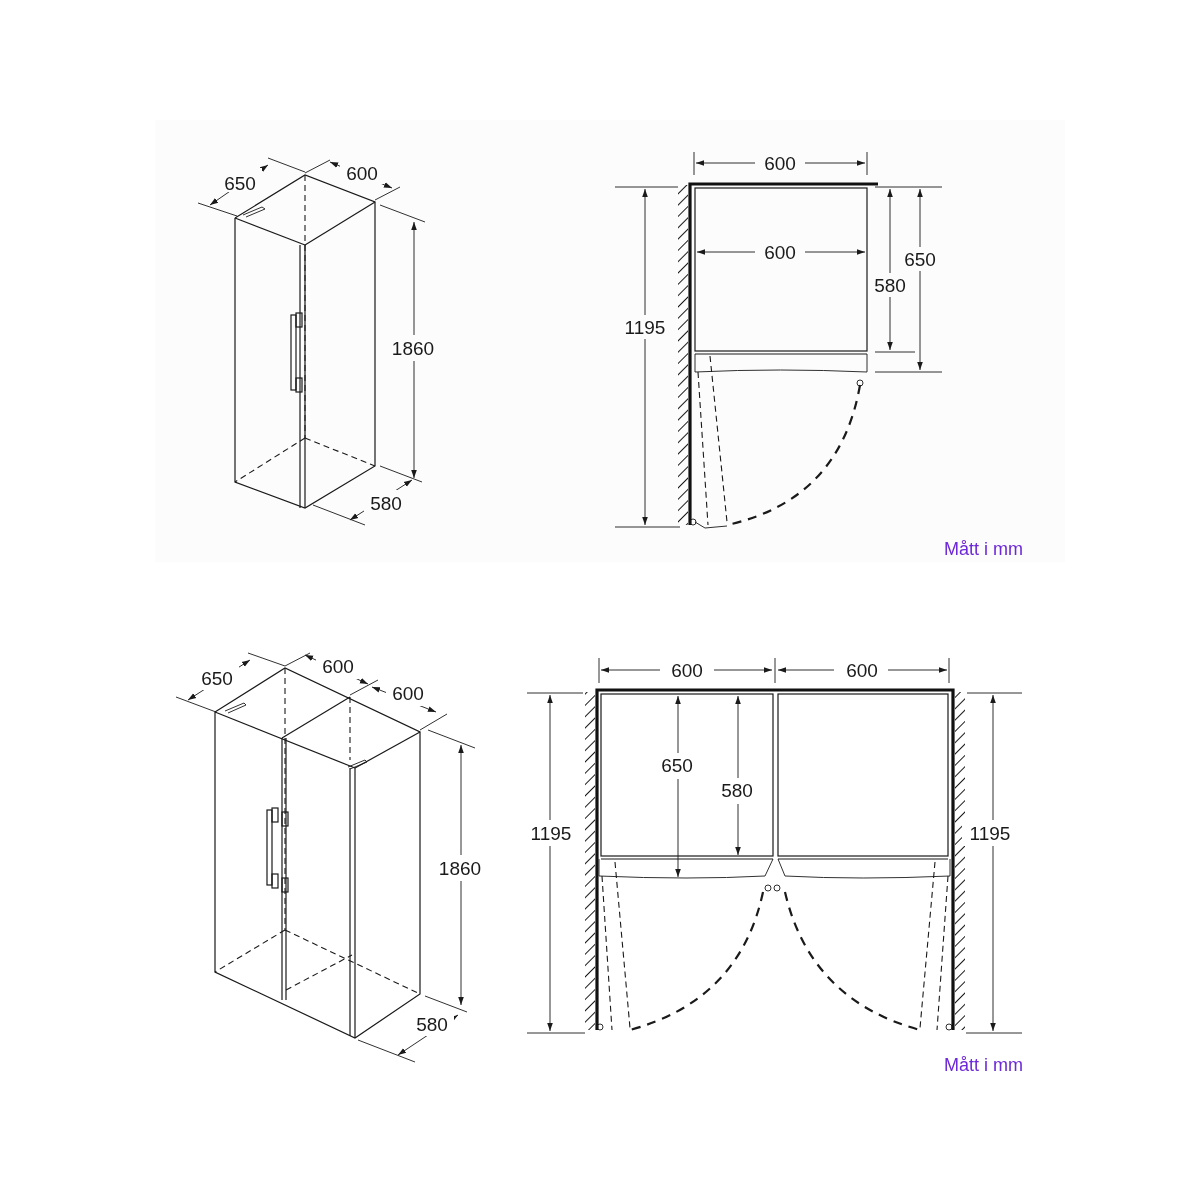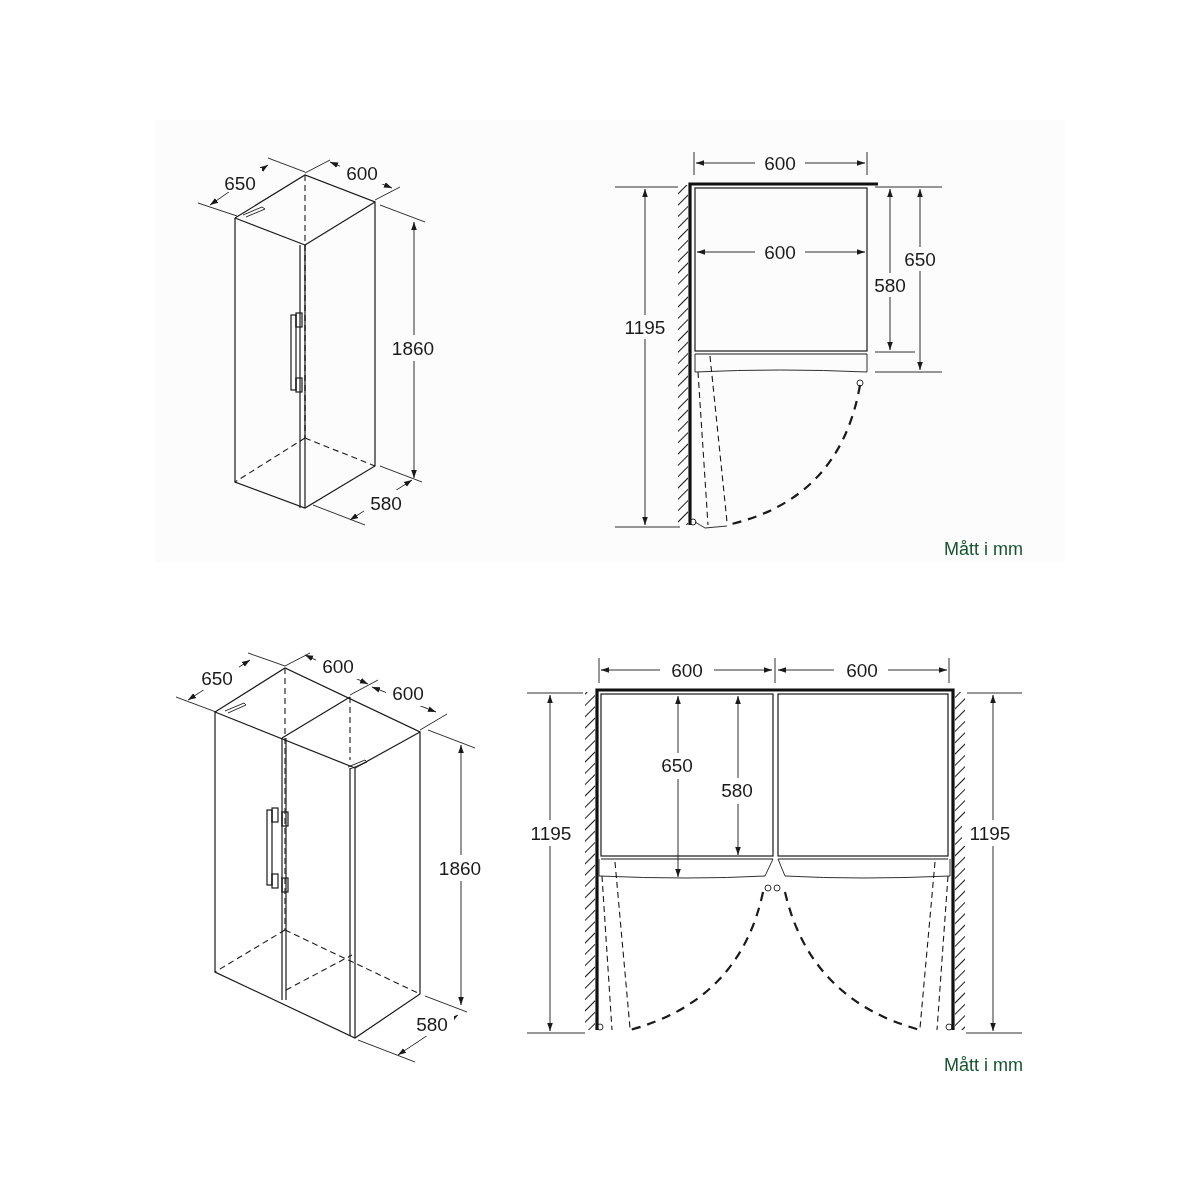--- a/index.html
+++ b/index.html
@@ -1,21 +1,21 @@
 <!DOCTYPE html>
 <html><head>
 <meta charset="utf-8">
 <style>
   html, body { margin: 0; padding: 0; background: #ffffff; }
   body { width: 1200px; height: 1200px; position: relative; overflow: hidden;
          font-family: "Liberation Sans", sans-serif; }
   .panel-bg { position: absolute; left: 155px; top: 120px; width: 910px; height: 442px; background: #fcfcfc; }
   svg { position: absolute; left: 0; top: 0; }
   .dim { font-family: "Liberation Sans", sans-serif; font-size: 19px; fill: #1a1a1a; }
-  .caption { position: absolute; font-size: 18px; color: #14532d; font-family: "Liberation Sans", sans-serif; }
+  .caption { position: absolute; font-size: 18px; color: #6d28d9; font-family: "Liberation Sans", sans-serif; }
   .ln { stroke: #1a1a1a; fill: none; stroke-width: 1.2; }
   .thin { stroke: #1a1a1a; fill: none; stroke-width: 0.9; }
   .thick { stroke: #111; fill: none; stroke-width: 3.2; }
   .dash { stroke: #1a1a1a; fill: none; stroke-width: 1.1; stroke-dasharray: 6 4; }
   .swing { stroke: #1a1a1a; fill: none; stroke-width: 2.2; stroke-dasharray: 9 7; }
 </style>
 </head>
 <body>
 
 <div class="panel-bg"></div>

